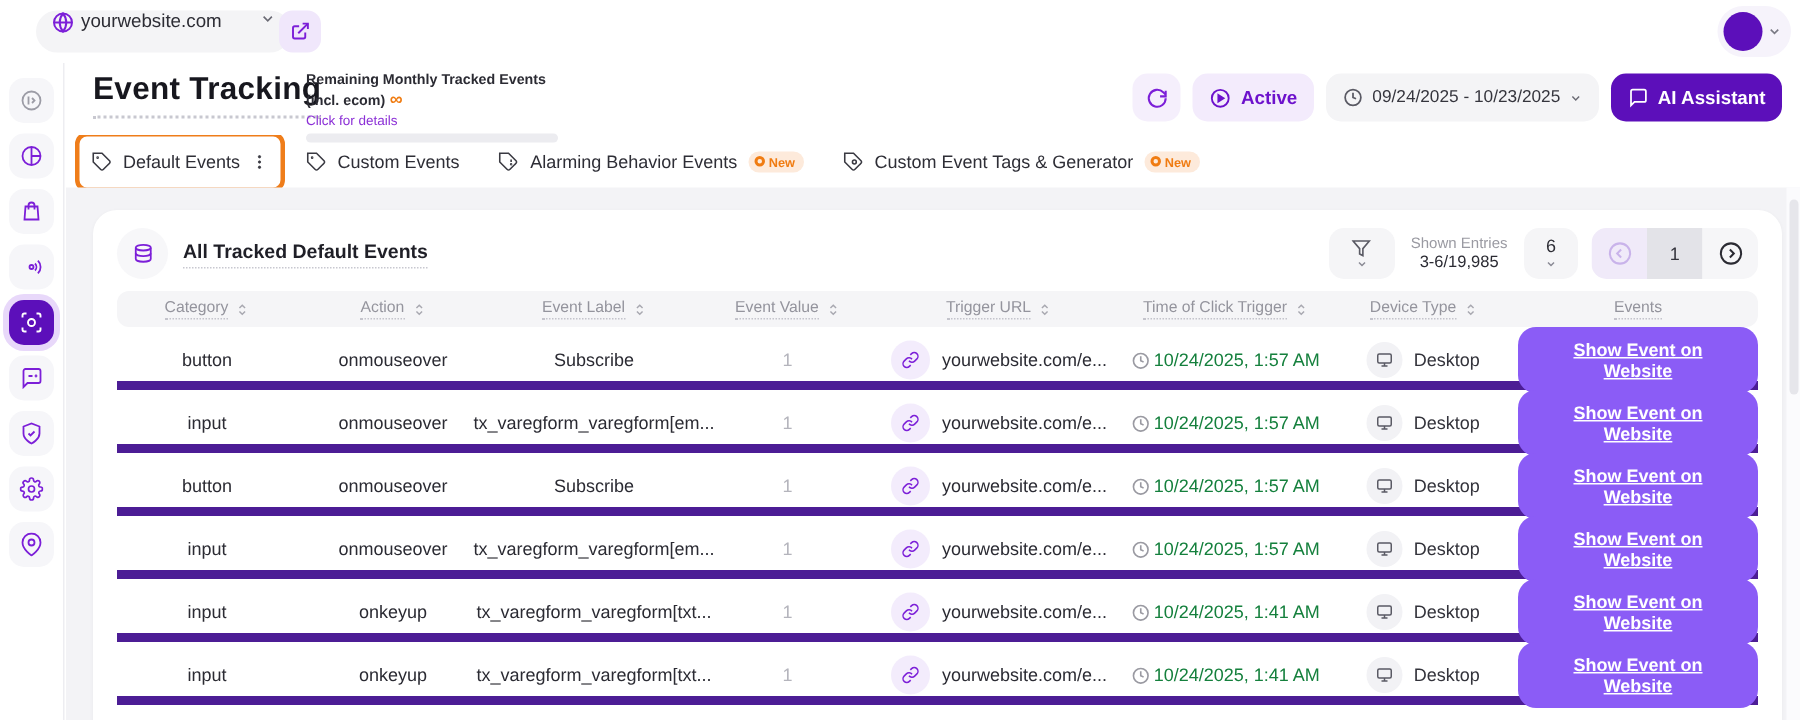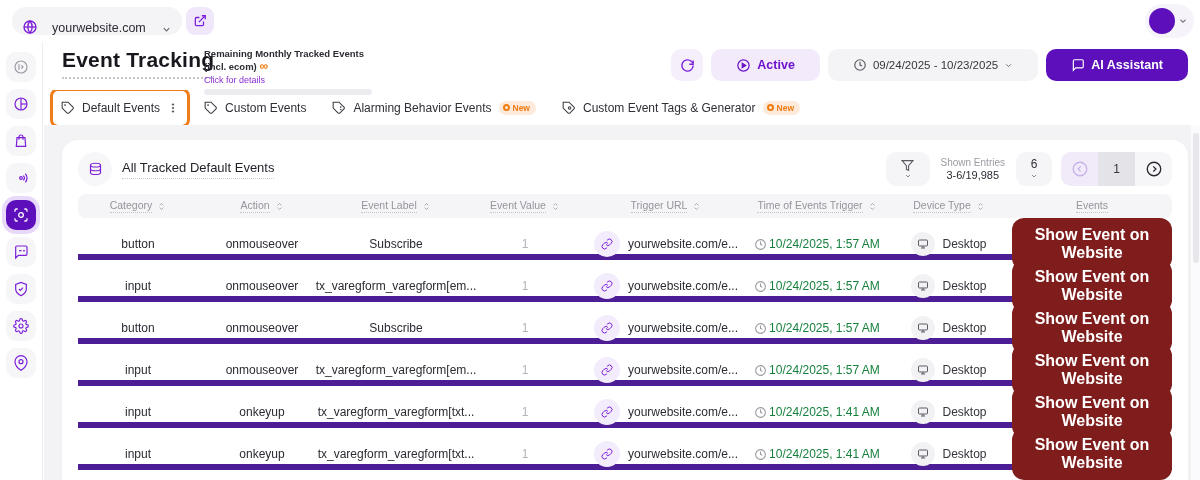--- a/index.html
+++ b/index.html
@@ -1,22 +1,22 @@
 <!DOCTYPE html>
 <html><head>
 <meta charset="utf-8">
 <style>
   * { margin:0; padding:0; box-sizing:border-box; }
   html,body { width:1200px; height:480px; overflow:hidden; background:#fff;
     font-family:"Liberation Sans", sans-serif; color:#23232b; }
 
   
   .topbar { position:absolute; left:0; top:0; width:1200px; height:42px; background:#fff; z-index:5; }
-  .site-select { position:absolute; left:12px; top:7px; height:28px; width:170px;
-    background:#f4f4f6; border-radius:14px; display:flex; align-items:flex-end; gap:14px;
+  .site-select { position:absolute; left:24px; top:7px; height:28px; width:170px;
+    background:#f4f4f6; border-radius:14px; display:flex; align-items:flex-start; gap:4px;
     padding:0 10px; cursor:pointer; }
   .site-select .label { font-size:12.5px; color:#2c2c34; flex:1; }
   .open-btn { position:absolute; left:186px; top:7px; width:28px; height:28px;
     background:#f0e7fb; border-radius:9px; display:flex; align-items:center; justify-content:center; cursor:pointer; }
   .avatar-wrap { position:absolute; right:6px; top:4px; height:34px; border-radius:17px;
     background:#f6f3fb; display:flex; align-items:center; gap:3px; padding:0 6px 0 4px; cursor:pointer; }
   .avatar-circle { width:26px; height:26px; border-radius:50%; background:#5c0fba; }
 
   
   .sidebar { position:absolute; left:0; top:42px; width:43px; bottom:0; background:#fff;
@@ -34,21 +34,21 @@
   .header { height:48px; position:relative; background:#fff; }
   .page-title { position:absolute; left:18px; top:6px; font-size:21px; font-weight:bold;
     color:#17171e; border-bottom:2px dotted #c8c8d0; padding-bottom:5px; letter-spacing:0.2px; }
   .remaining { position:absolute; left:160px; top:6px; width:178px; }
   .rem-label { font-size:9.5px; font-weight:bold; color:#2b2b33; line-height:1.2; }
   .rem-label .inf { color:#f07c12; font-size:12px; margin-left:3px; }
   .rem-link { font-size:9px; color:#8b2fd6; margin-top:1px; cursor:pointer; }
   .rem-bar { margin-top:4px; width:168px; height:6px; background:#ececf0; border-radius:3px; }
   .header-actions { position:absolute; right:12px; top:7px; display:flex; gap:8px; align-items:center; }
   .icon-pill { height:32px; border-radius:10px; display:flex; align-items:center; gap:6px;
-    padding:0 25px; cursor:pointer; }
+    padding:0 11px; cursor:pointer; }
   .refresh-btn { width:32px; padding:0; justify-content:center; background:#f5effc; }
   .active-btn { background:#f3ebfc; color:#6d11cc; font-size:12.5px; font-weight:bold; }
   .date-btn { background:#f4f4f6; color:#35353d; font-size:11.5px; }
   .ai-btn { background:#5c0fba; color:#fff; font-size:12.5px; font-weight:bold; }
 
   
   .tabs { height:35px; display:flex; align-items:center; gap:2px; padding-left:6px; background:#fff; }
   .tab { display:flex; align-items:center; gap:7px; height:40px; padding:0 12px;
     font-size:12px; color:#2e2e36; cursor:pointer; }
   .tab.active { border:3px solid #ef7d1a; border-radius:8px; padding:0 8px; }
@@ -62,21 +62,21 @@
   .scrollbar-track { position:absolute; right:0; top:0; bottom:0; width:9px; background:#fbfbfd; }
   .scrollbar-thumb { position:absolute; right:1.5px; top:8px; width:6px; height:130px;
     background:#e6e6eb; border-radius:3px; cursor:pointer; }
 
   .card { position:absolute; left:18px; top:15px; width:1126px; height:356px;
     background:#fff; border-radius:16px; padding:0 16px; box-shadow:0 1px 3px rgba(30,30,50,0.04); }
   .card-header { height:52px; display:flex; align-items:center; justify-content:space-between; padding-top:6px; }
   .card-title-wrap { display:flex; align-items:center; gap:10px; }
   .db-badge { width:34px; height:34px; border-radius:50%; background:#f7f7f9;
     display:flex; align-items:center; justify-content:center; }
-  .card-title { font-size:13px; font-weight:normal; color:#1f1f27;
+  .card-title { font-size:13px; font-weight:bold; color:#1f1f27;
     border-bottom:1.5px dotted #c8c8d0; padding-bottom:3px; }
   .card-tools { display:flex; align-items:center; gap:9px; }
   .tool-pill { height:34px; border-radius:10px; background:#f5f5f7; display:flex;
     flex-direction:column; align-items:center; justify-content:center; cursor:pointer; line-height:1; }
   .filter-pill { width:44px; }
   .size-pill { width:36px; font-size:12px; color:#2e2e36; gap:2px; }
   .entries { text-align:center; margin:0 2px; }
   .entries .lbl { font-size:10px; color:#9a9aa2; }
   .entries .val { font-size:11px; color:#2b2b33; margin-top:1px; }
   .pager { display:flex; height:34px; border-radius:10px; overflow:hidden; }
@@ -93,22 +93,22 @@
   .tr { height:42px; align-items:center; border-bottom:6px solid #4c1d95; }
   .td { display:flex; align-items:center; justify-content:center; font-size:12px; color:#2b2b33; }
   .td.val { color:#b4b4bc; }
   .td-url { gap:8px; cursor:pointer; }
   .link-badge { width:26px; height:26px; border-radius:50%; background:#f3ecfc;
     display:flex; align-items:center; justify-content:center; }
   .td-time { gap:2px; color:#15803d; }
   .td-device { gap:7px; color:#33333b; }
   .device-badge { width:24px; height:24px; border-radius:50%; background:#f2f2f5;
     display:flex; align-items:center; justify-content:center; }
-  .show-btn { background:#7f1d1d; color:#fff; font-size:16px; font-weight:bold;
-    border:none; border-radius:12px; padding:8px 13px; cursor:pointer; }
+  .show-btn { background:#8b5cf6; color:#fff; font-size:12px; font-weight:bold;
+    border:none; border-radius:12px; padding:8px 13px; cursor:pointer;text-decoration:underline; }
 </style>
 </head>
 <body>
 
 <div class="topbar">
   <div class="site-select">
     <span style="display:flex">
       <svg width="16" height="16" viewBox="0 0 24 24" fill="none" stroke="#7c1fd8" stroke-width="2">
           <circle cx="12" cy="12" r="9"></circle>
           <path d="M3 12h18"></path>
@@ -405,21 +405,21 @@
             </svg>
           </div>
         <div class="th">
             <span class="th-label">Trigger URL</span>
             <svg width="9" height="9" viewBox="0 0 24 24" fill="none" stroke="#a8a8b0" stroke-width="2.6">
               <polyline points="7 9 12 4 17 9"></polyline>
               <polyline points="7 15 12 20 17 15"></polyline>
             </svg>
           </div>
         <div class="th">
-            <span class="th-label">Time of Events Trigger</span>
+            <span class="th-label">Time of Click Trigger</span>
             <svg width="9" height="9" viewBox="0 0 24 24" fill="none" stroke="#a8a8b0" stroke-width="2.6">
               <polyline points="7 9 12 4 17 9"></polyline>
               <polyline points="7 15 12 20 17 15"></polyline>
             </svg>
           </div>
         <div class="th">
             <span class="th-label">Device Type</span>
             <svg width="9" height="9" viewBox="0 0 24 24" fill="none" stroke="#a8a8b0" stroke-width="2.6">
               <polyline points="7 9 12 4 17 9"></polyline>
               <polyline points="7 15 12 20 17 15"></polyline>

